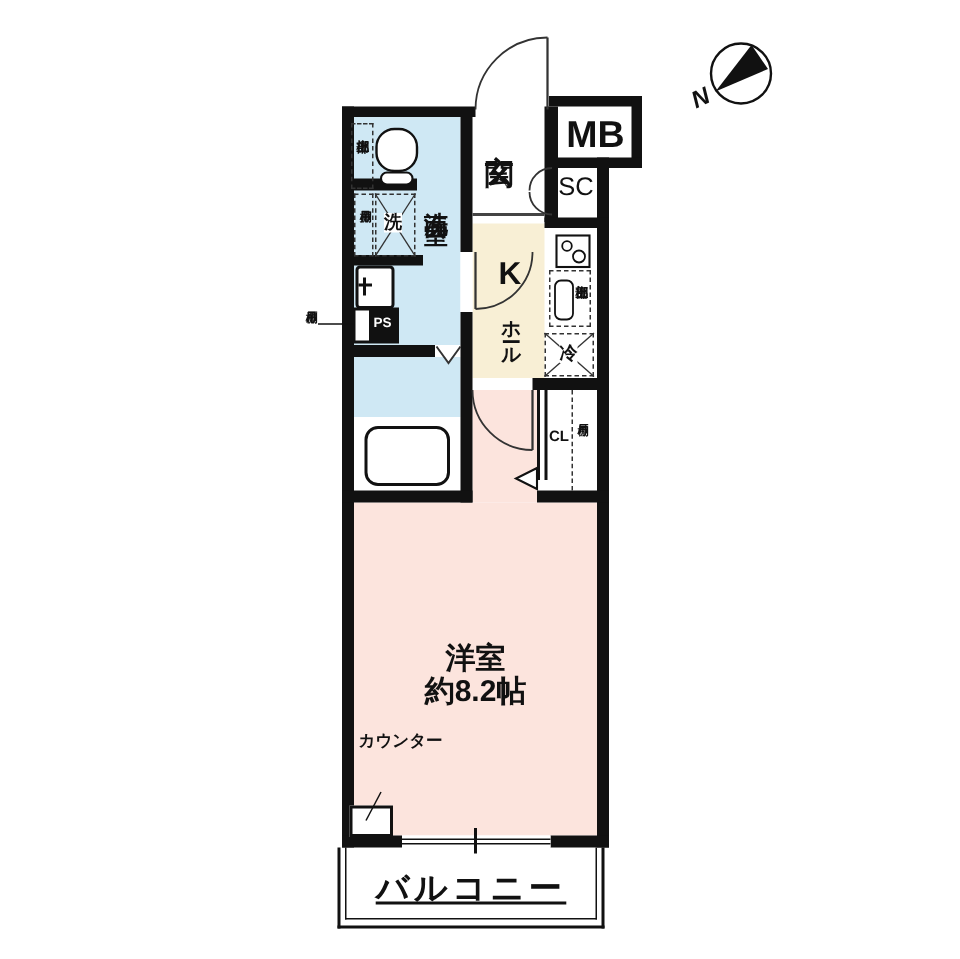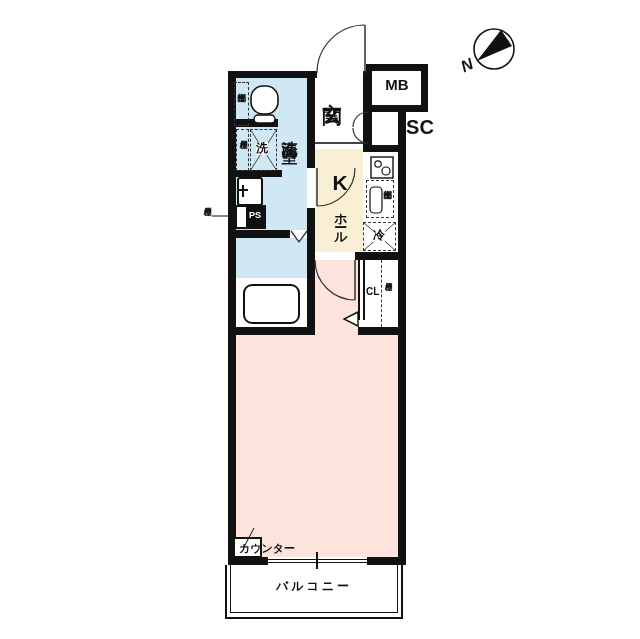--- a/index.html
+++ b/index.html
@@ -111,32 +111,36 @@
     <line x1="254" y1="528" x2="244" y2="547" stroke="#111" stroke-width="1"></line>
     <line x1="212" y1="216" x2="236" y2="216" stroke="#111" stroke-width="1"></line>
 
     <g>
       <circle cx="494" cy="49" r="20" fill="none" stroke="#111" stroke-width="1.6"></circle>
       <polygon points="477,61 501,30 512,46" fill="#111"></polygon>
       <text x="461" y="71" font-size="16" font-style="italic" font-weight="700" transform="rotate(-25 466 65)" fill="#111">N</text>
     </g>
   </svg>
 
-  <div class="lbl ctr" style="left:373px;top:77px;width:48px;font-size:15px;">MB</div>
-  <div class="lbl ctr" style="left:370px;top:116px;width:28px;font-size:20px;font-weight:700;margin-left:36px;">SC</div>
+  <div class="lbl ctr" style="left:373px;top:77px;width:48px;font-size:25px;">MB</div>
+  <div class="lbl ctr" style="left:370px;top:116px;width:28px;font-size:17px;font-weight:400;">SC</div>
   <div class="lbl vtext" style="left:321px;top:88px;font-size:19px;letter-spacing:4px;">玄関</div>
   <div class="lbl vtext" style="left:281px;top:128px;font-size:16px;letter-spacing:3px;">洗面室</div>
   <div class="lbl ctr" style="left:325px;top:171px;width:30px;font-size:21px;">K</div>
   <div class="lbl vtext" style="left:333px;top:204px;font-size:13px;letter-spacing:2px;">ホール</div>
   <div class="lbl" style="left:366px;top:286px;font-size:10px;font-weight:600;">CL</div>
-  <div class="lbl ctr" style="left:225px;top:580px;width:178px;font-size:12px;letter-spacing:3px;">バルコニー</div>
+  <div class="lbl ctr" style="left:236px;top:428px;width:162px;font-size:20px;">
+    <span>洋室</span><br>
+    <span>約8.2帖</span>
+  </div>
+  <div class="lbl ctr" style="left:225px;top:580px;width:178px;font-size:22px;letter-spacing:3px;text-decoration:underline;">バルコニー</div>
 
   <div class="lbl vtext" style="left:237px;top:86px;font-size:8.5px;font-weight:600;">上部棚</div>
   <div class="lbl vtext" style="left:238px;top:134px;font-size:8px;font-weight:600;">吊戸棚</div>
   <div class="lbl" style="left:256px;top:142px;font-size:12px;background:#fff;">洗</div>
   <div class="lbl vtext" style="left:202px;top:201px;font-size:8px;font-weight:600;">吊戸棚</div>
   <div class="lbl" style="left:249px;top:211px;font-size:9px;color:#fff;">PS</div>
   <div class="lbl vtext" style="left:383px;top:183px;font-size:8.5px;font-weight:600;background:#fff;">上部棚</div>
   <div class="lbl" style="left:373px;top:229px;font-size:12px;background:#fff;">冷</div>
   <div class="lbl vtext" style="left:384px;top:277px;font-size:7.5px;font-weight:600;background:#fff;">吊戸棚</div>
-  <div class="lbl" style="left:239px;top:542px;font-size:11px;font-weight:600;">カウンター</div>
+  <div class="lbl" style="left:239px;top:488px;font-size:11px;font-weight:600;">カウンター</div>
 
 </div>
 
 </body></html>

